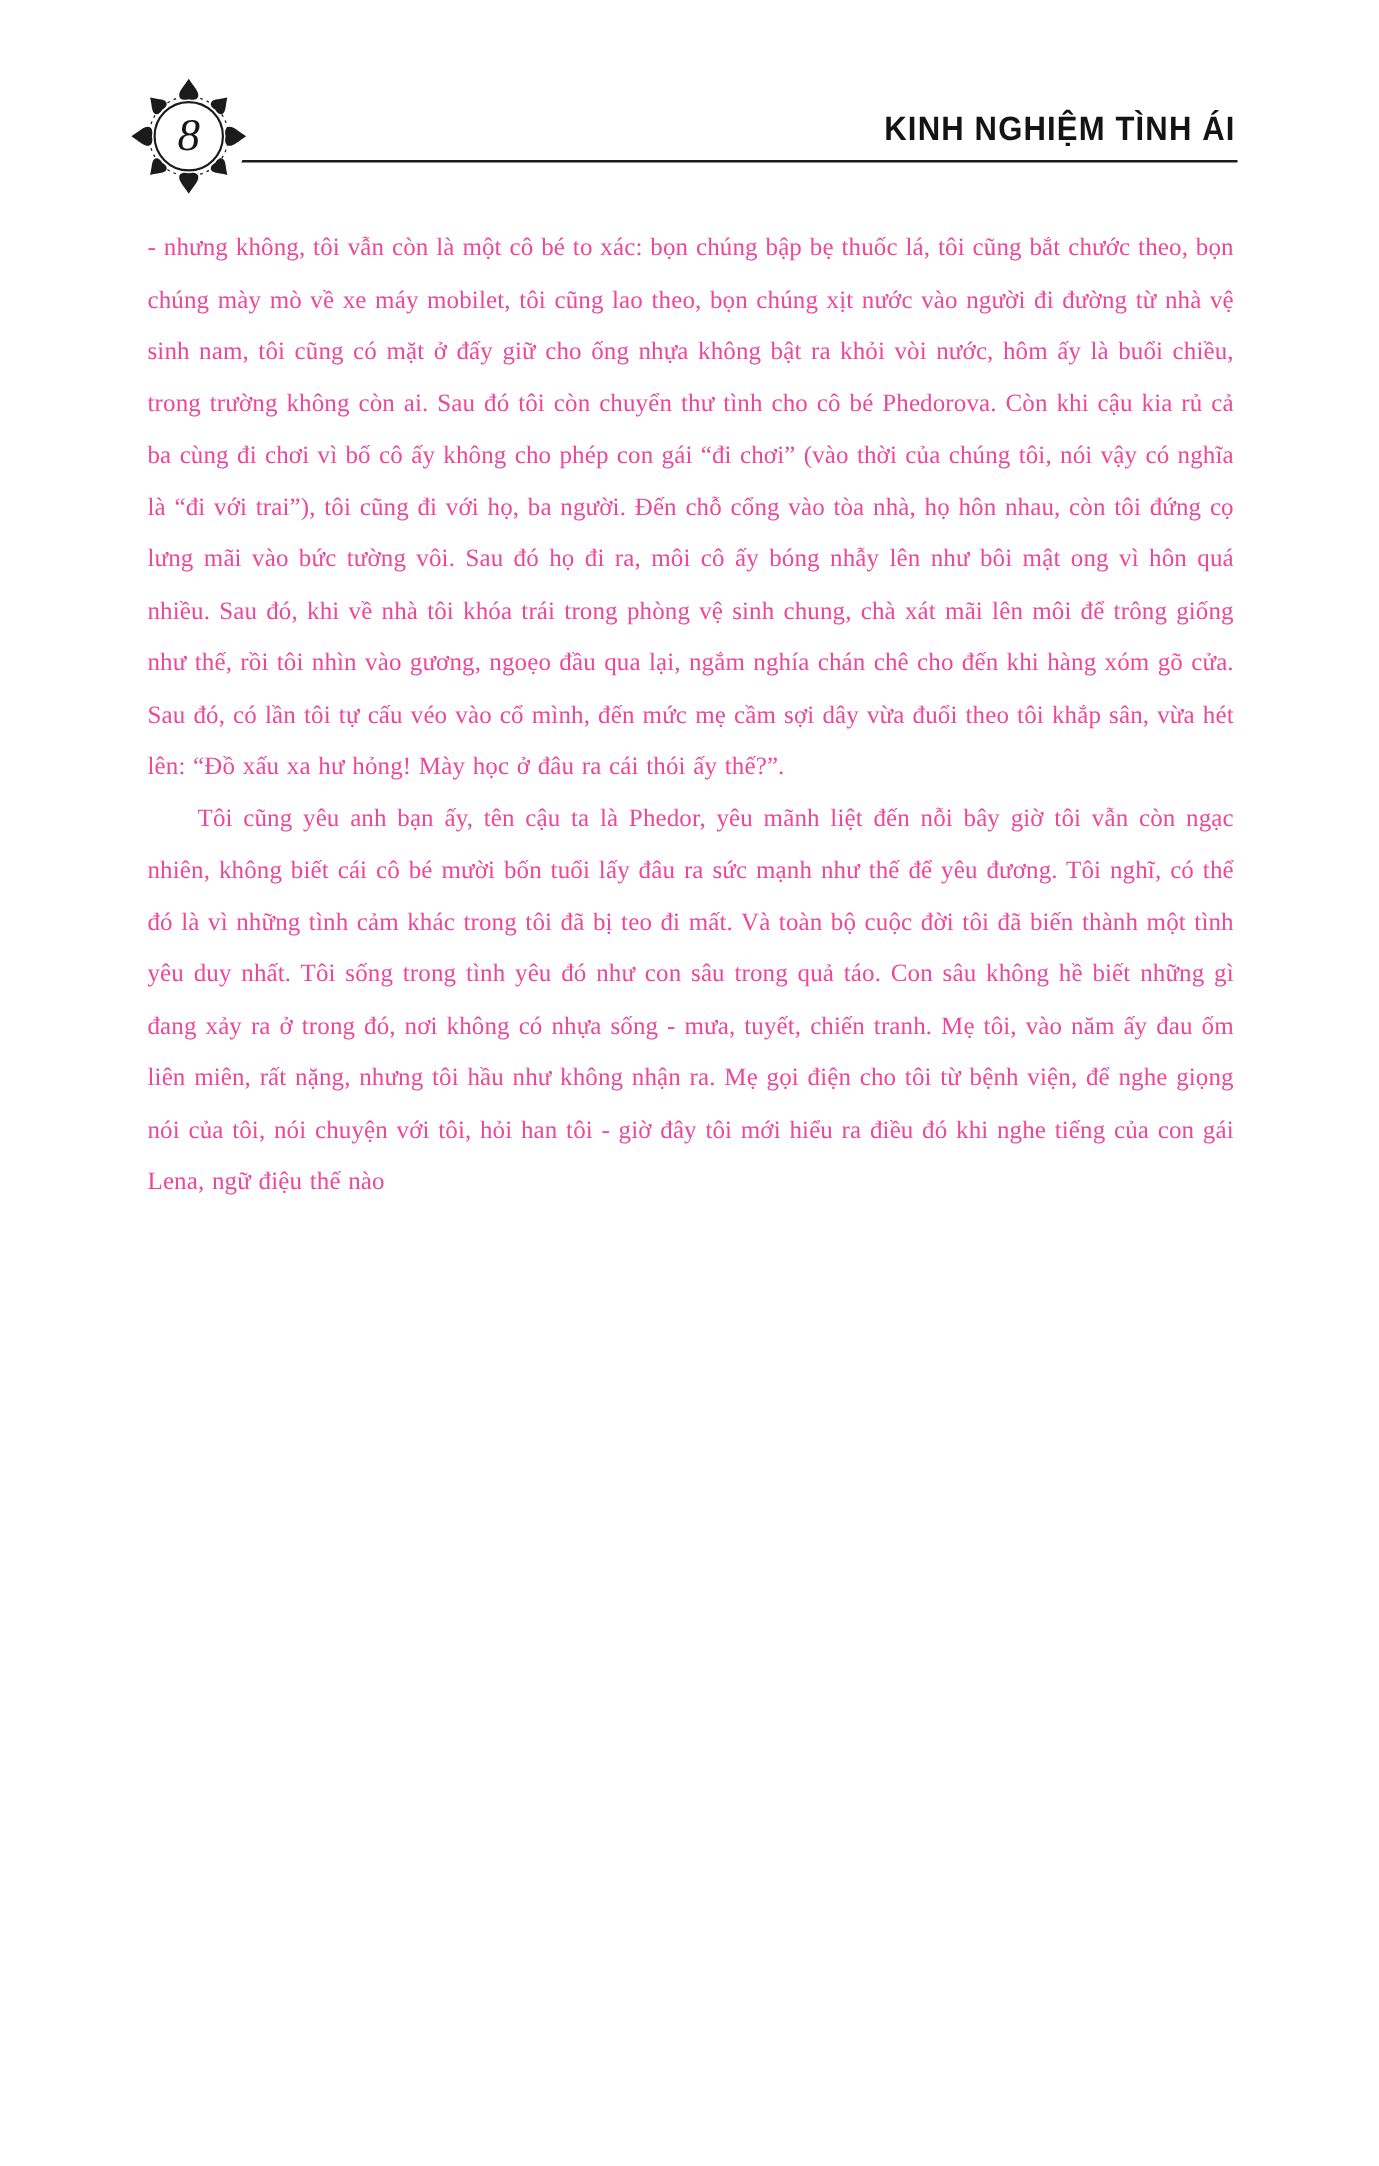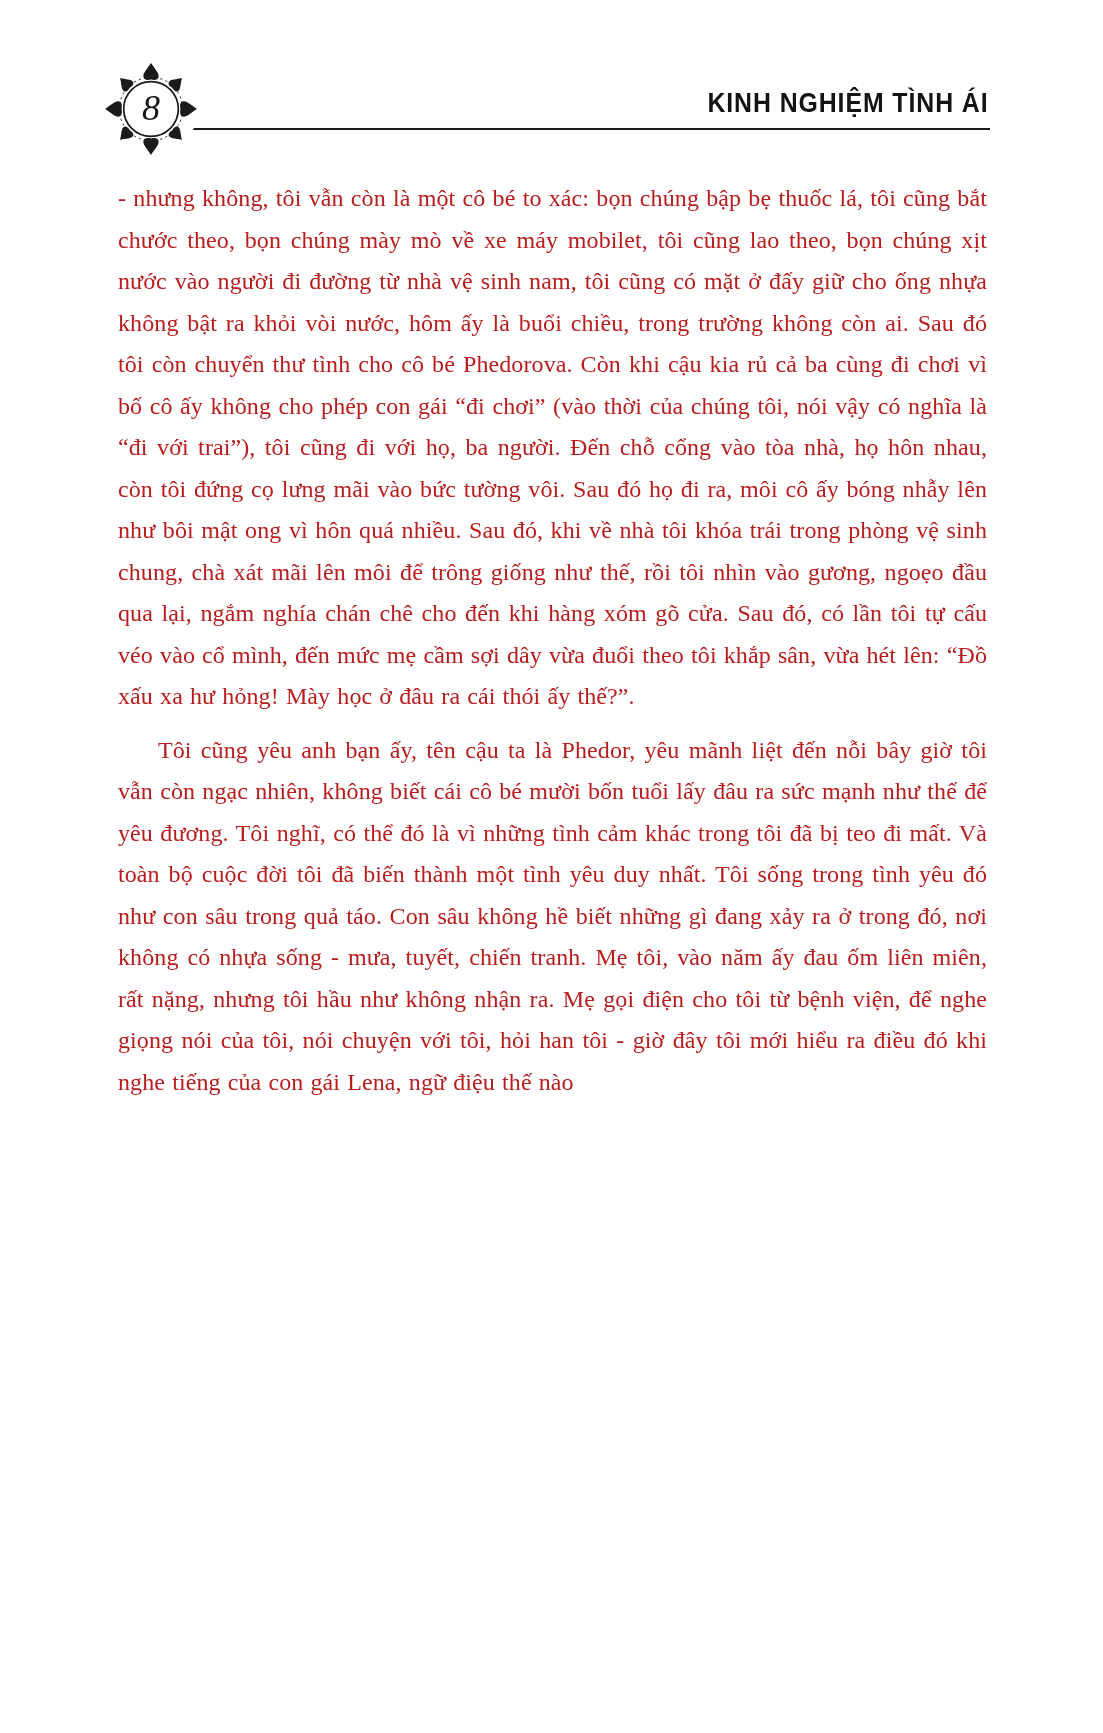--- a/index.html
+++ b/index.html
@@ -72,30 +72,30 @@
 
   
   .body-text {
     position: absolute;
     left: 118px;
     right: 116px;
     top: 178px;
   }
   .para {
     margin: 0;
-    font-size: 24px;
+    font-size: 20px;
     line-height: 41.5px;
     text-align: justify;
     text-justify: inter-word;
     letter-spacing: 0.1px;
     word-spacing: 1px;
-    color: #b91c1c;
+    color: #ec4899;
   }
   .para + .para {
-    margin-top: 12px;
+    margin-top: 0;
   }
   .para.indent {
     text-indent: 40px;
   }
 </style>
 </head>
 <body>
 
 <div class="page">
 

